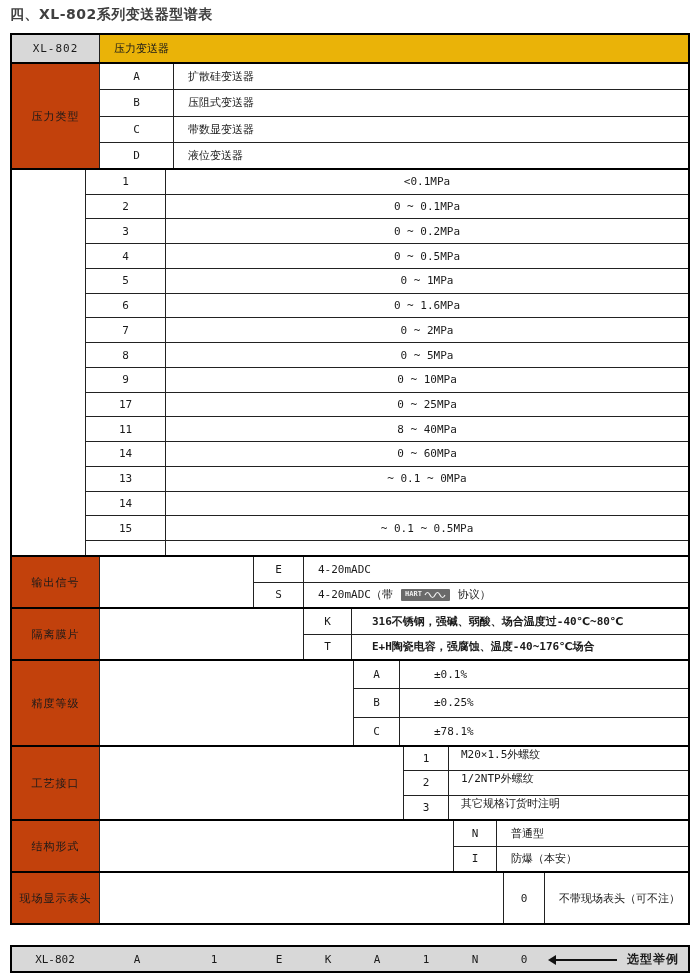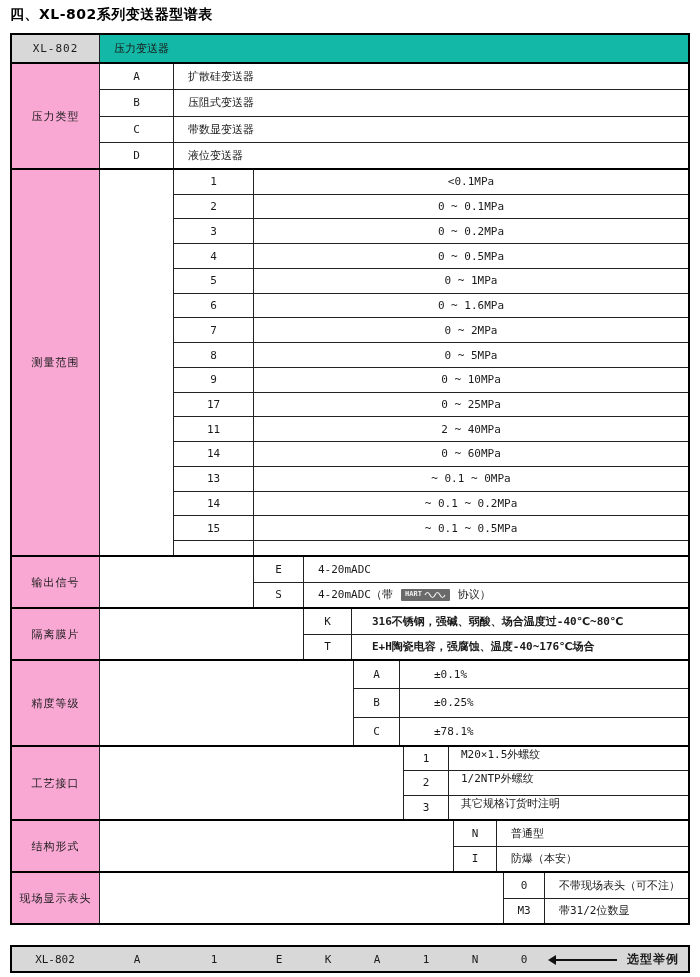--- a/index.html
+++ b/index.html
@@ -1,48 +1,48 @@
 <!DOCTYPE html>
 <html><head>
 <meta charset="utf-8">
 <style>
   * { margin:0; padding:0; box-sizing:border-box; }
   html,body { width:700px; height:977px; background:#ffffff; color:#1a1a1a;
     font-family:"DejaVu Sans Mono","DejaVu Sans","Liberation Sans",sans-serif; }
   .page { position:relative; width:700px; height:977px; overflow:hidden; }
 
   .title { position:absolute; left:10px; top:6px; font-size:14px; font-weight:bold;
-    letter-spacing:.5px; color:#000000;
+    letter-spacing:.5px; color:#404040;
     font-family:"DejaVu Sans","Liberation Sans",sans-serif; }
 
   .tbl { position:absolute; left:10px; top:33px; width:680px; border:2px solid #000;
     background:#fff; display:flex; flex-direction:column; }
 
   .sec { display:flex; flex-direction:row; width:100%; }
   .sec + .sec { border-top:2px solid #000; }
 
-  .lab { width:88px; flex:0 0 88px; background:#f9a8d4; border-right:1px solid #222;
+  .lab { width:88px; flex:0 0 88px; background:#c2410c; border-right:1px solid #222;
     display:flex; align-items:center; justify-content:center; font-size:11px;
     letter-spacing:1px; text-align:center; }
   .sp { border-right:1px solid #222; flex:0 0 auto; }
   .rows { flex:1; display:flex; flex-direction:column; }
   .row { flex:1; display:flex; flex-direction:row; align-items:stretch; }
   .row + .row { border-top:1px solid #222; }
   .code { flex:0 0 auto; border-right:1px solid #222; display:flex; align-items:center;
     justify-content:center; font-size:11px; }
   .desc { flex:1; display:flex; align-items:center; font-size:11px; padding-left:14px;
     white-space:nowrap; }
   .d-center { justify-content:center; padding-left:0; }
   .d-pad20 { padding-left:20px;font-weight:bold; }
   .d-pad34 { padding-left:34px;text-align:center; }
   .d-top { align-items:flex-start; padding-top:1px; padding-left:12px; line-height:14px; }
 
   .hdr { height:27px; }
   .hdr .lab { background:#d8d8d8; }
-  .hdr .desc { background:#14b8a6; }
+  .hdr .desc { background:#eab308; }
 
   .hart { display:inline-flex; align-items:center; gap:2px; background:#6a6a6a;
     color:#f2f2f2; font-size:7px; font-weight:bold; padding:2px 4px; margin:0 8px;
     border-radius:1px; line-height:1; }
   .hart svg { display:block; }
 
   .bar { position:absolute; left:10px; top:945px; width:680px; height:28px;
     background:#d8d8d8; border:2px solid #000; }
   .bcode { position:absolute; top:50%; transform:translate(-50%,-50%); font-size:11px; }
   .arrowline { position:absolute; left:543px; top:12px; width:62px; height:2px; background:#111; }
@@ -86,21 +86,20 @@
           <div class="desc">带数显变送器</div>
         </div>
         <div class="row">
           <div class="code" style="width:74px">D</div>
           <div class="desc">液位变送器</div>
         </div>
       </div>
     </div>
 
     <div class="sec" style="height:387px">
-      <div class="lab">测量范围</div>
       <div class="sp" style="width:74px"></div>
       <div class="rows">
         <div class="row">
           <div class="code" style="width:80px">1</div>
           <div class="desc d-center">&lt;0.1MPa</div>
         </div>
         <div class="row">
           <div class="code" style="width:80px">2</div>
           <div class="desc d-center">0 ~ 0.1MPa</div>
         </div>
@@ -131,33 +130,32 @@
         <div class="row">
           <div class="code" style="width:80px">9</div>
           <div class="desc d-center">0 ~ 10MPa</div>
         </div>
         <div class="row">
           <div class="code" style="width:80px">17</div>
           <div class="desc d-center">0 ~ 25MPa</div>
         </div>
         <div class="row">
           <div class="code" style="width:80px">11</div>
-          <div class="desc d-center">2 ~ 40MPa</div>
+          <div class="desc d-center">8 ~ 40MPa</div>
         </div>
         <div class="row">
           <div class="code" style="width:80px">14</div>
           <div class="desc d-center">0 ~ 60MPa</div>
         </div>
         <div class="row">
           <div class="code" style="width:80px">13</div>
           <div class="desc d-center">~ 0.1 ~ 0MPa</div>
         </div>
         <div class="row">
           <div class="code" style="width:80px">14</div>
-          <div class="desc d-center">~ 0.1 ~ 0.2MPa</div>
         </div>
         <div class="row">
           <div class="code" style="width:80px">15</div>
           <div class="desc d-center">~ 0.1 ~ 0.5MPa</div>
         </div>
         <div class="row" style="flex:0 0 15px">
           <div class="code" style="width:80px"></div>
           <div class="desc d-center"></div>
         </div>
       </div>
@@ -255,24 +253,20 @@
       </div>
     </div>
 
     <div class="sec" style="height:52px">
       <div class="lab">现场显示表头</div>
       <div class="sp" style="width:404px"></div>
       <div class="rows">
         <div class="row">
           <div class="code" style="width:41px">0</div>
           <div class="desc">不带现场表头（可不注）</div>
-        </div>
-        <div class="row">
-          <div class="code" style="width:41px">M3</div>
-          <div class="desc">带31/2位数显</div>
         </div>
       </div>
     </div>
 
   </div>
 
   <div class="bar">
     <span class="bcode" style="left:43px">XL-802</span>
     <span class="bcode" style="left:125px">A</span>
     <span class="bcode" style="left:202px">1</span>

